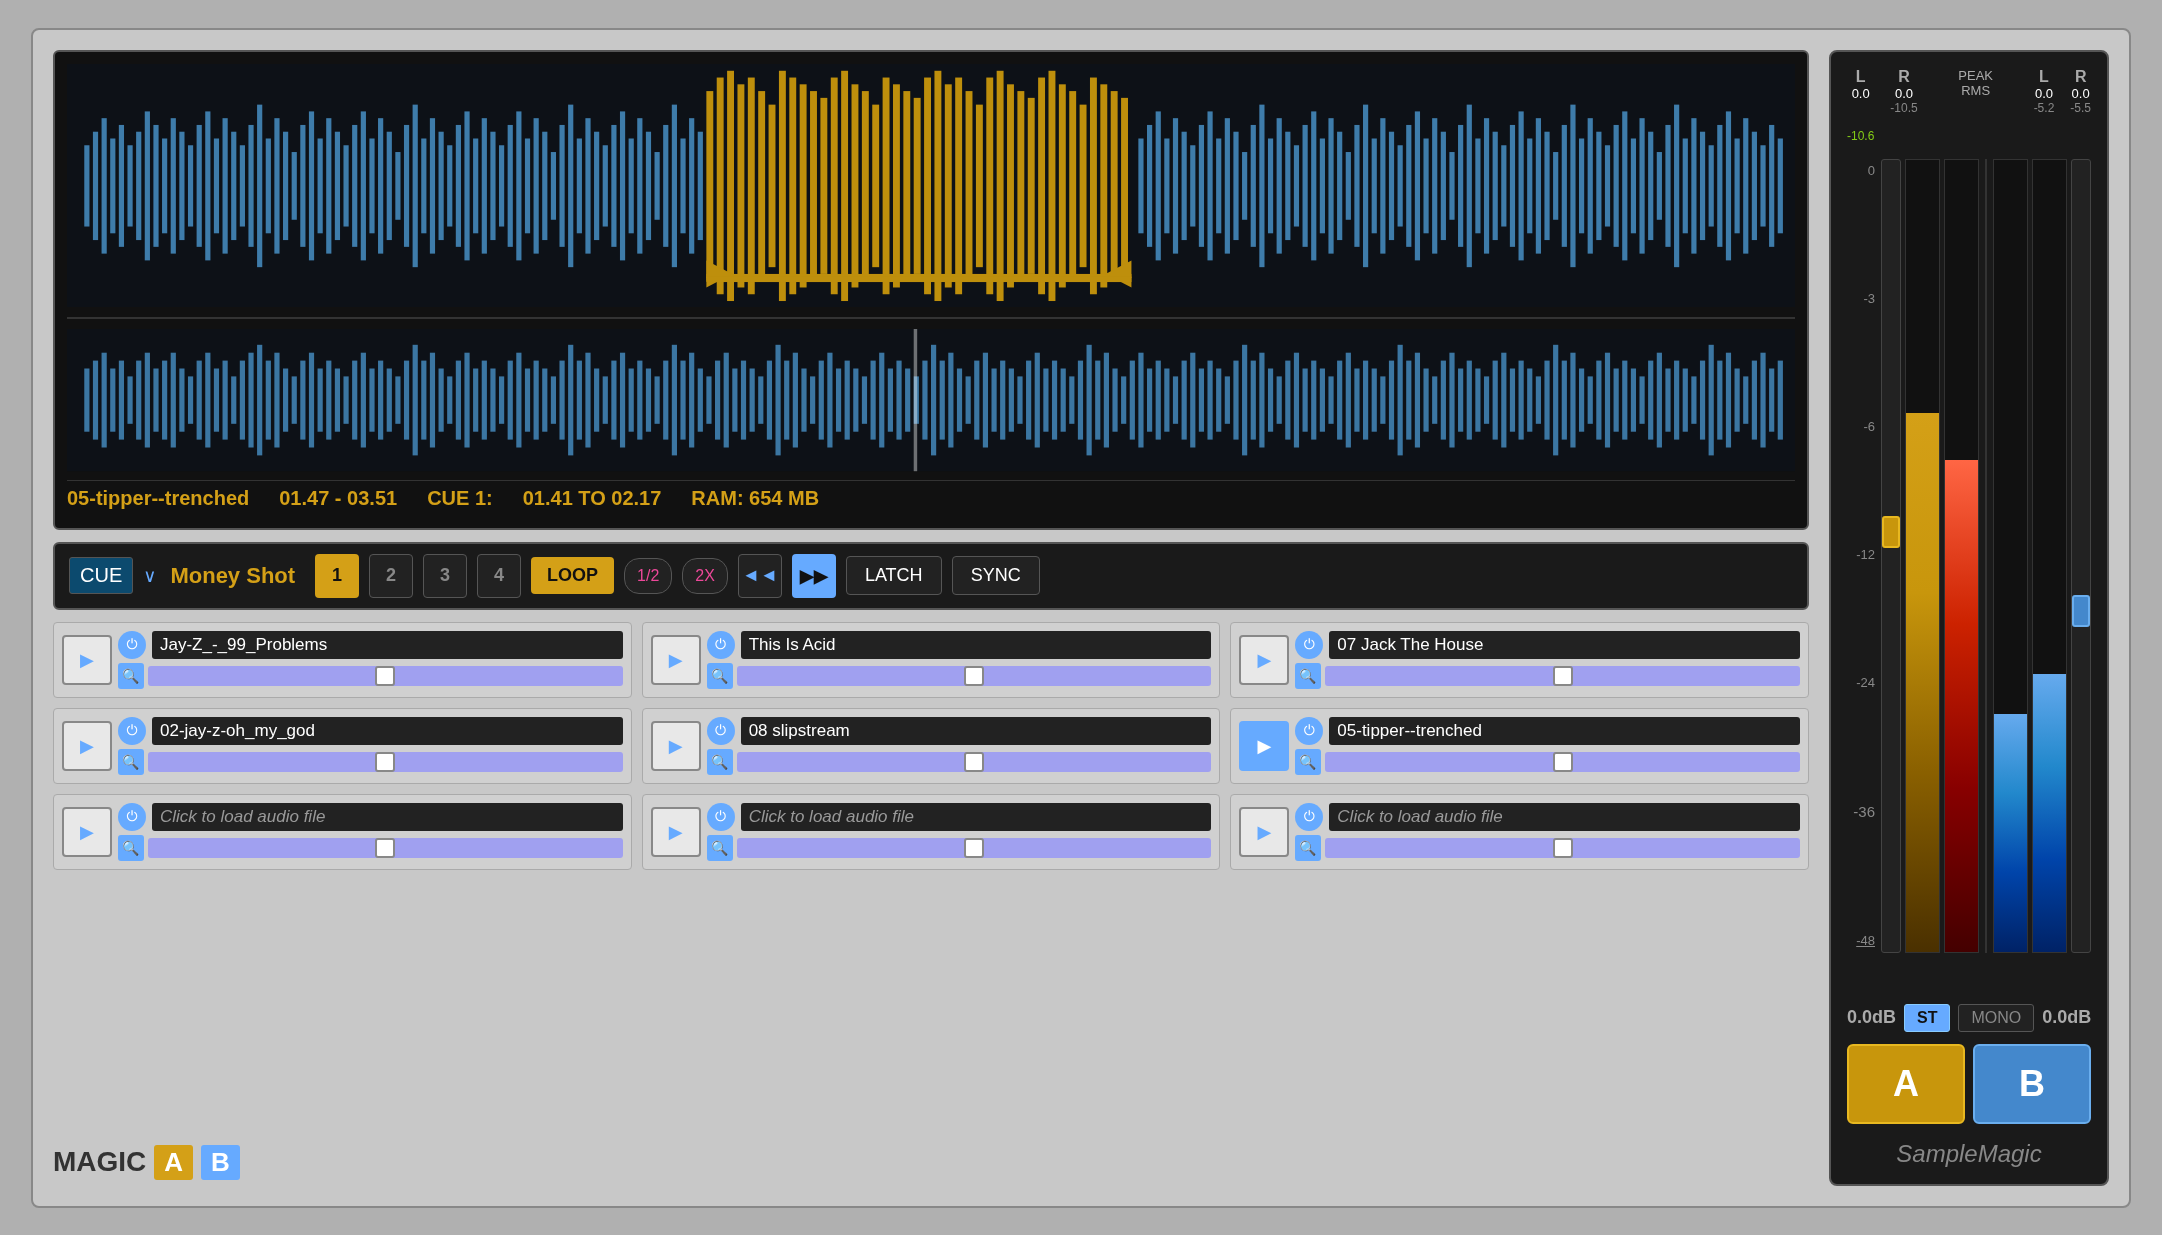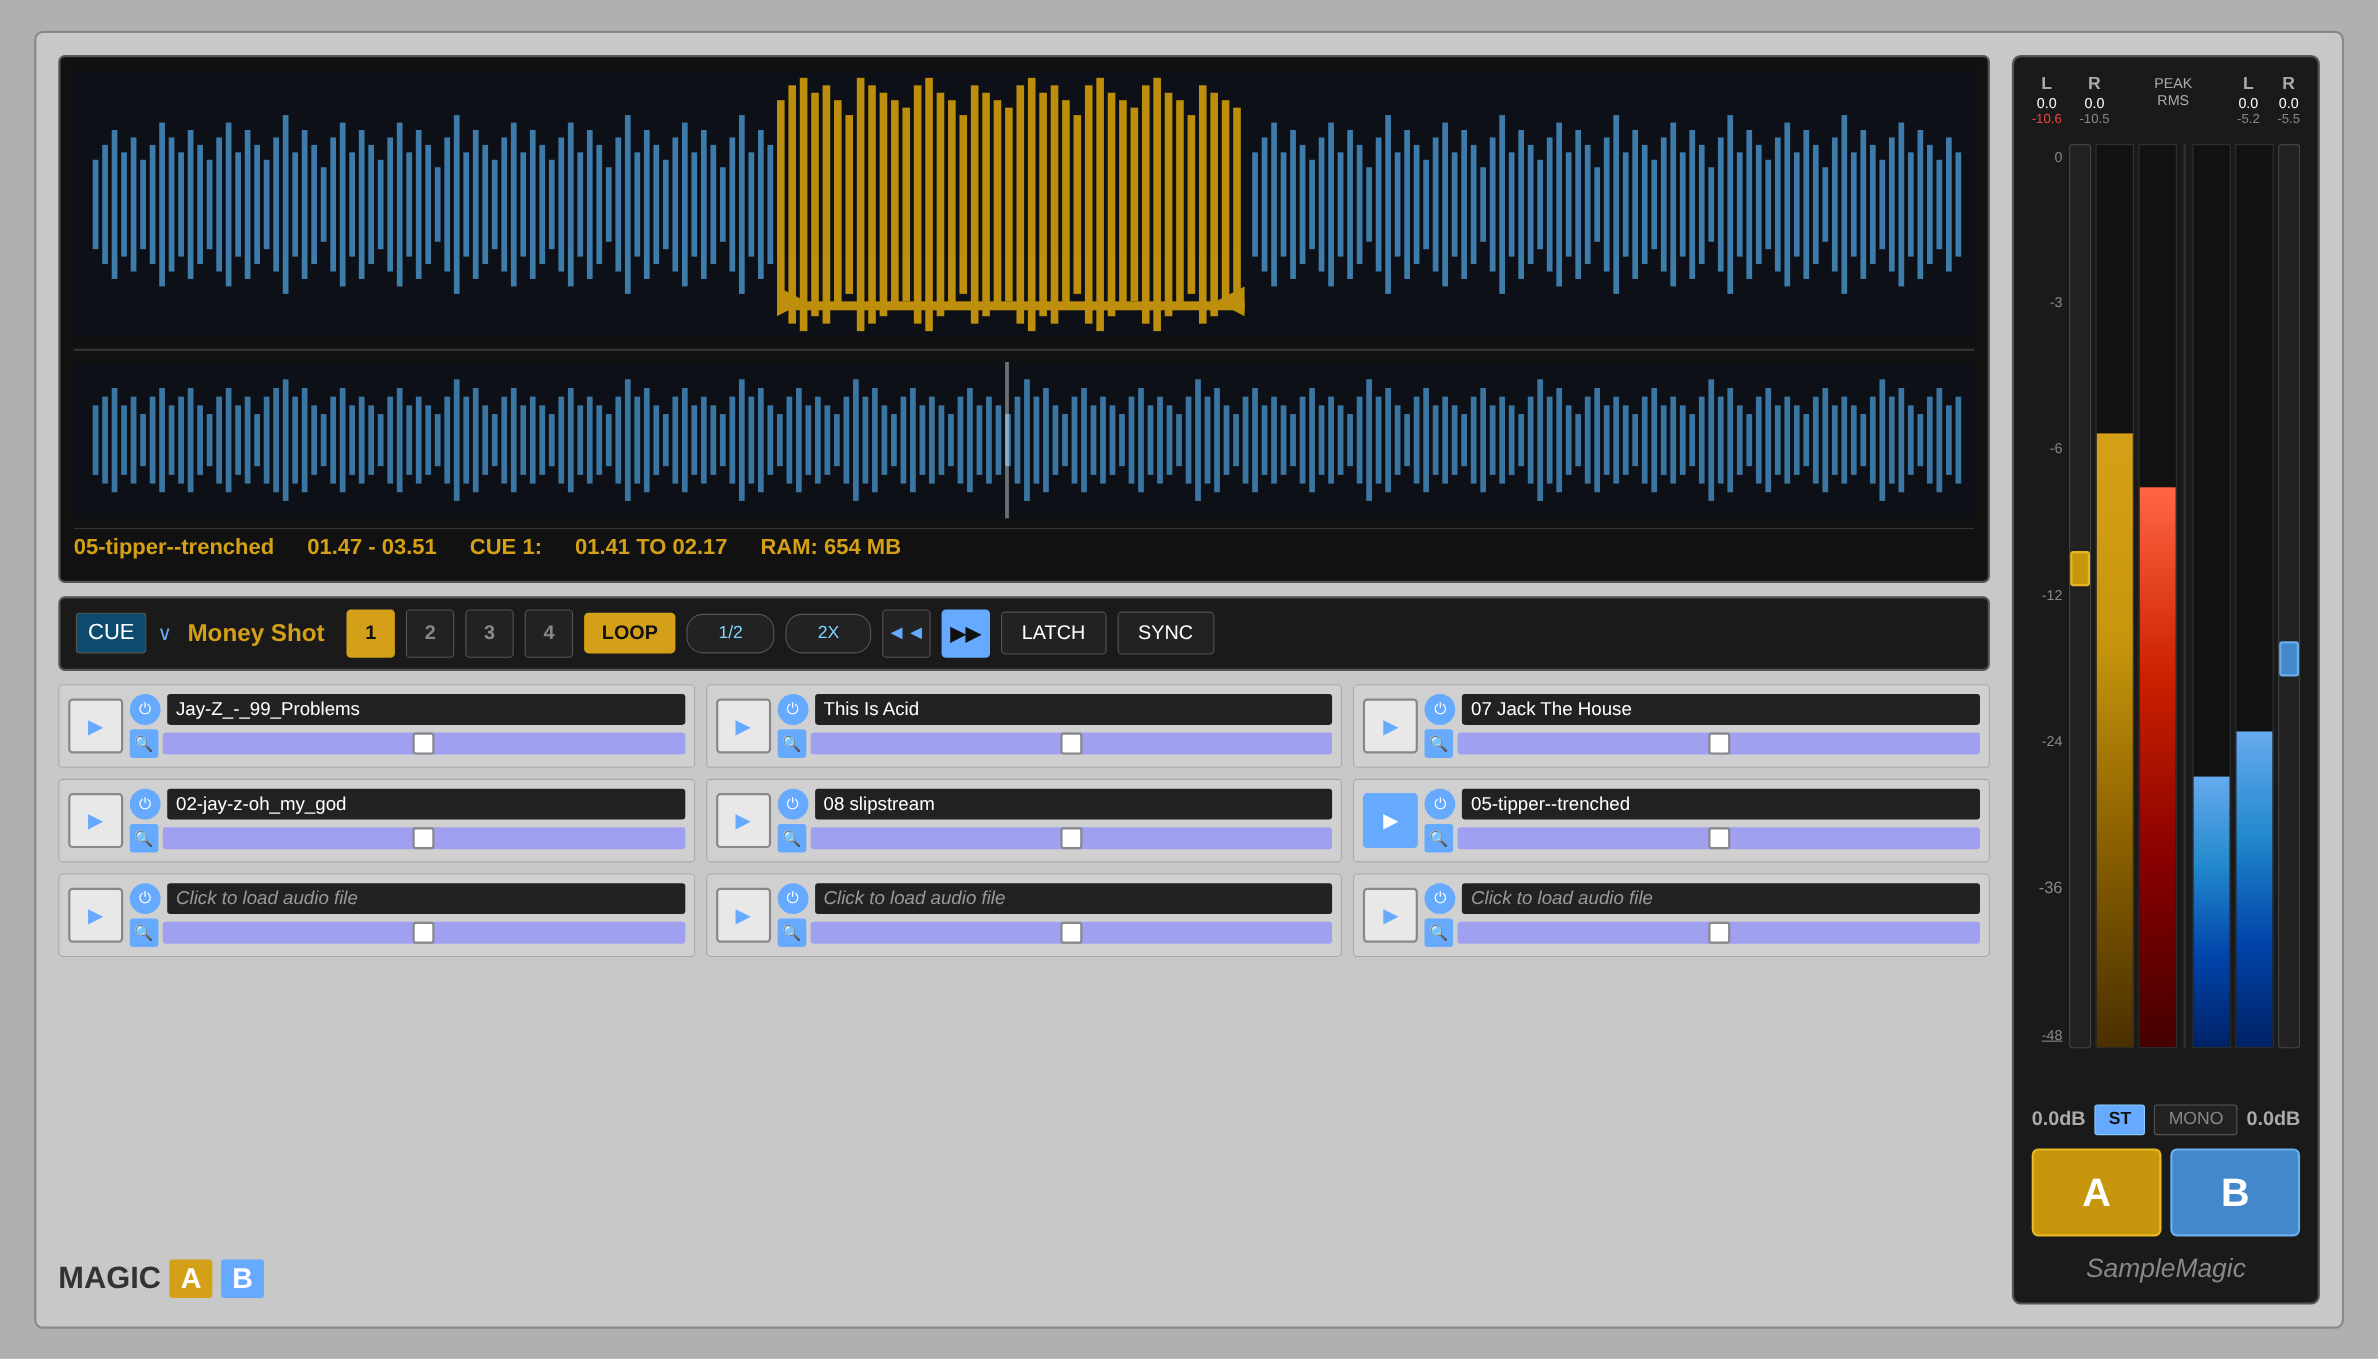--- a/index.html
+++ b/index.html
@@ -112,24 +112,24 @@
       color: #111;
       border: none;
       border-radius: 4px;
       padding: 8px 16px;
       font-size: 18px;
       font-weight: bold;
       cursor: pointer;
     }
     .half-btn, .two-btn {
       background: #222;
-      color: #7dd3fc;
+      color: #ec4899;
       border: 1px solid #555;
       border-radius: 15px;
-      padding: 8px 28px;
+      padding: 8px 12px;
       font-size: 16px;
       cursor: pointer;
     }
     .arrow-btn {
       background: #222;
       color: #6af;
       border: 1px solid #555;
       border-radius: 4px;
       width: 44px;
       height: 44px;
@@ -1028,21 +1028,21 @@
     </div>
   </div>
 
   <div class="right-panel">
 
     <div style="display:flex; justify-content:space-between; align-items:flex-start; margin-bottom:4px;">
       <div style="display:flex; gap:16px;">
         <div style="text-align:center;">
           <div style="color:#aaa; font-size:16px; font-weight:bold;">L</div>
           <div style="color:#fff; font-size:13px;">0.0</div>
-          <div style="color:#ef4444; font-size:12px;">-10.6</div>
+          <div style="color:#84cc16; font-size:12px;margin-top:28px;">-10.6</div>
         </div>
         <div style="text-align:center;">
           <div style="color:#aaa; font-size:16px; font-weight:bold;">R</div>
           <div style="color:#fff; font-size:13px;">0.0</div>
           <div style="color:#888; font-size:12px;">-10.5</div>
         </div>
       </div>
       <div style="text-align:center;">
         <div style="color:#aaa; font-size:13px; line-height:1.2;">PEAK<br>RMS</div>
       </div>

